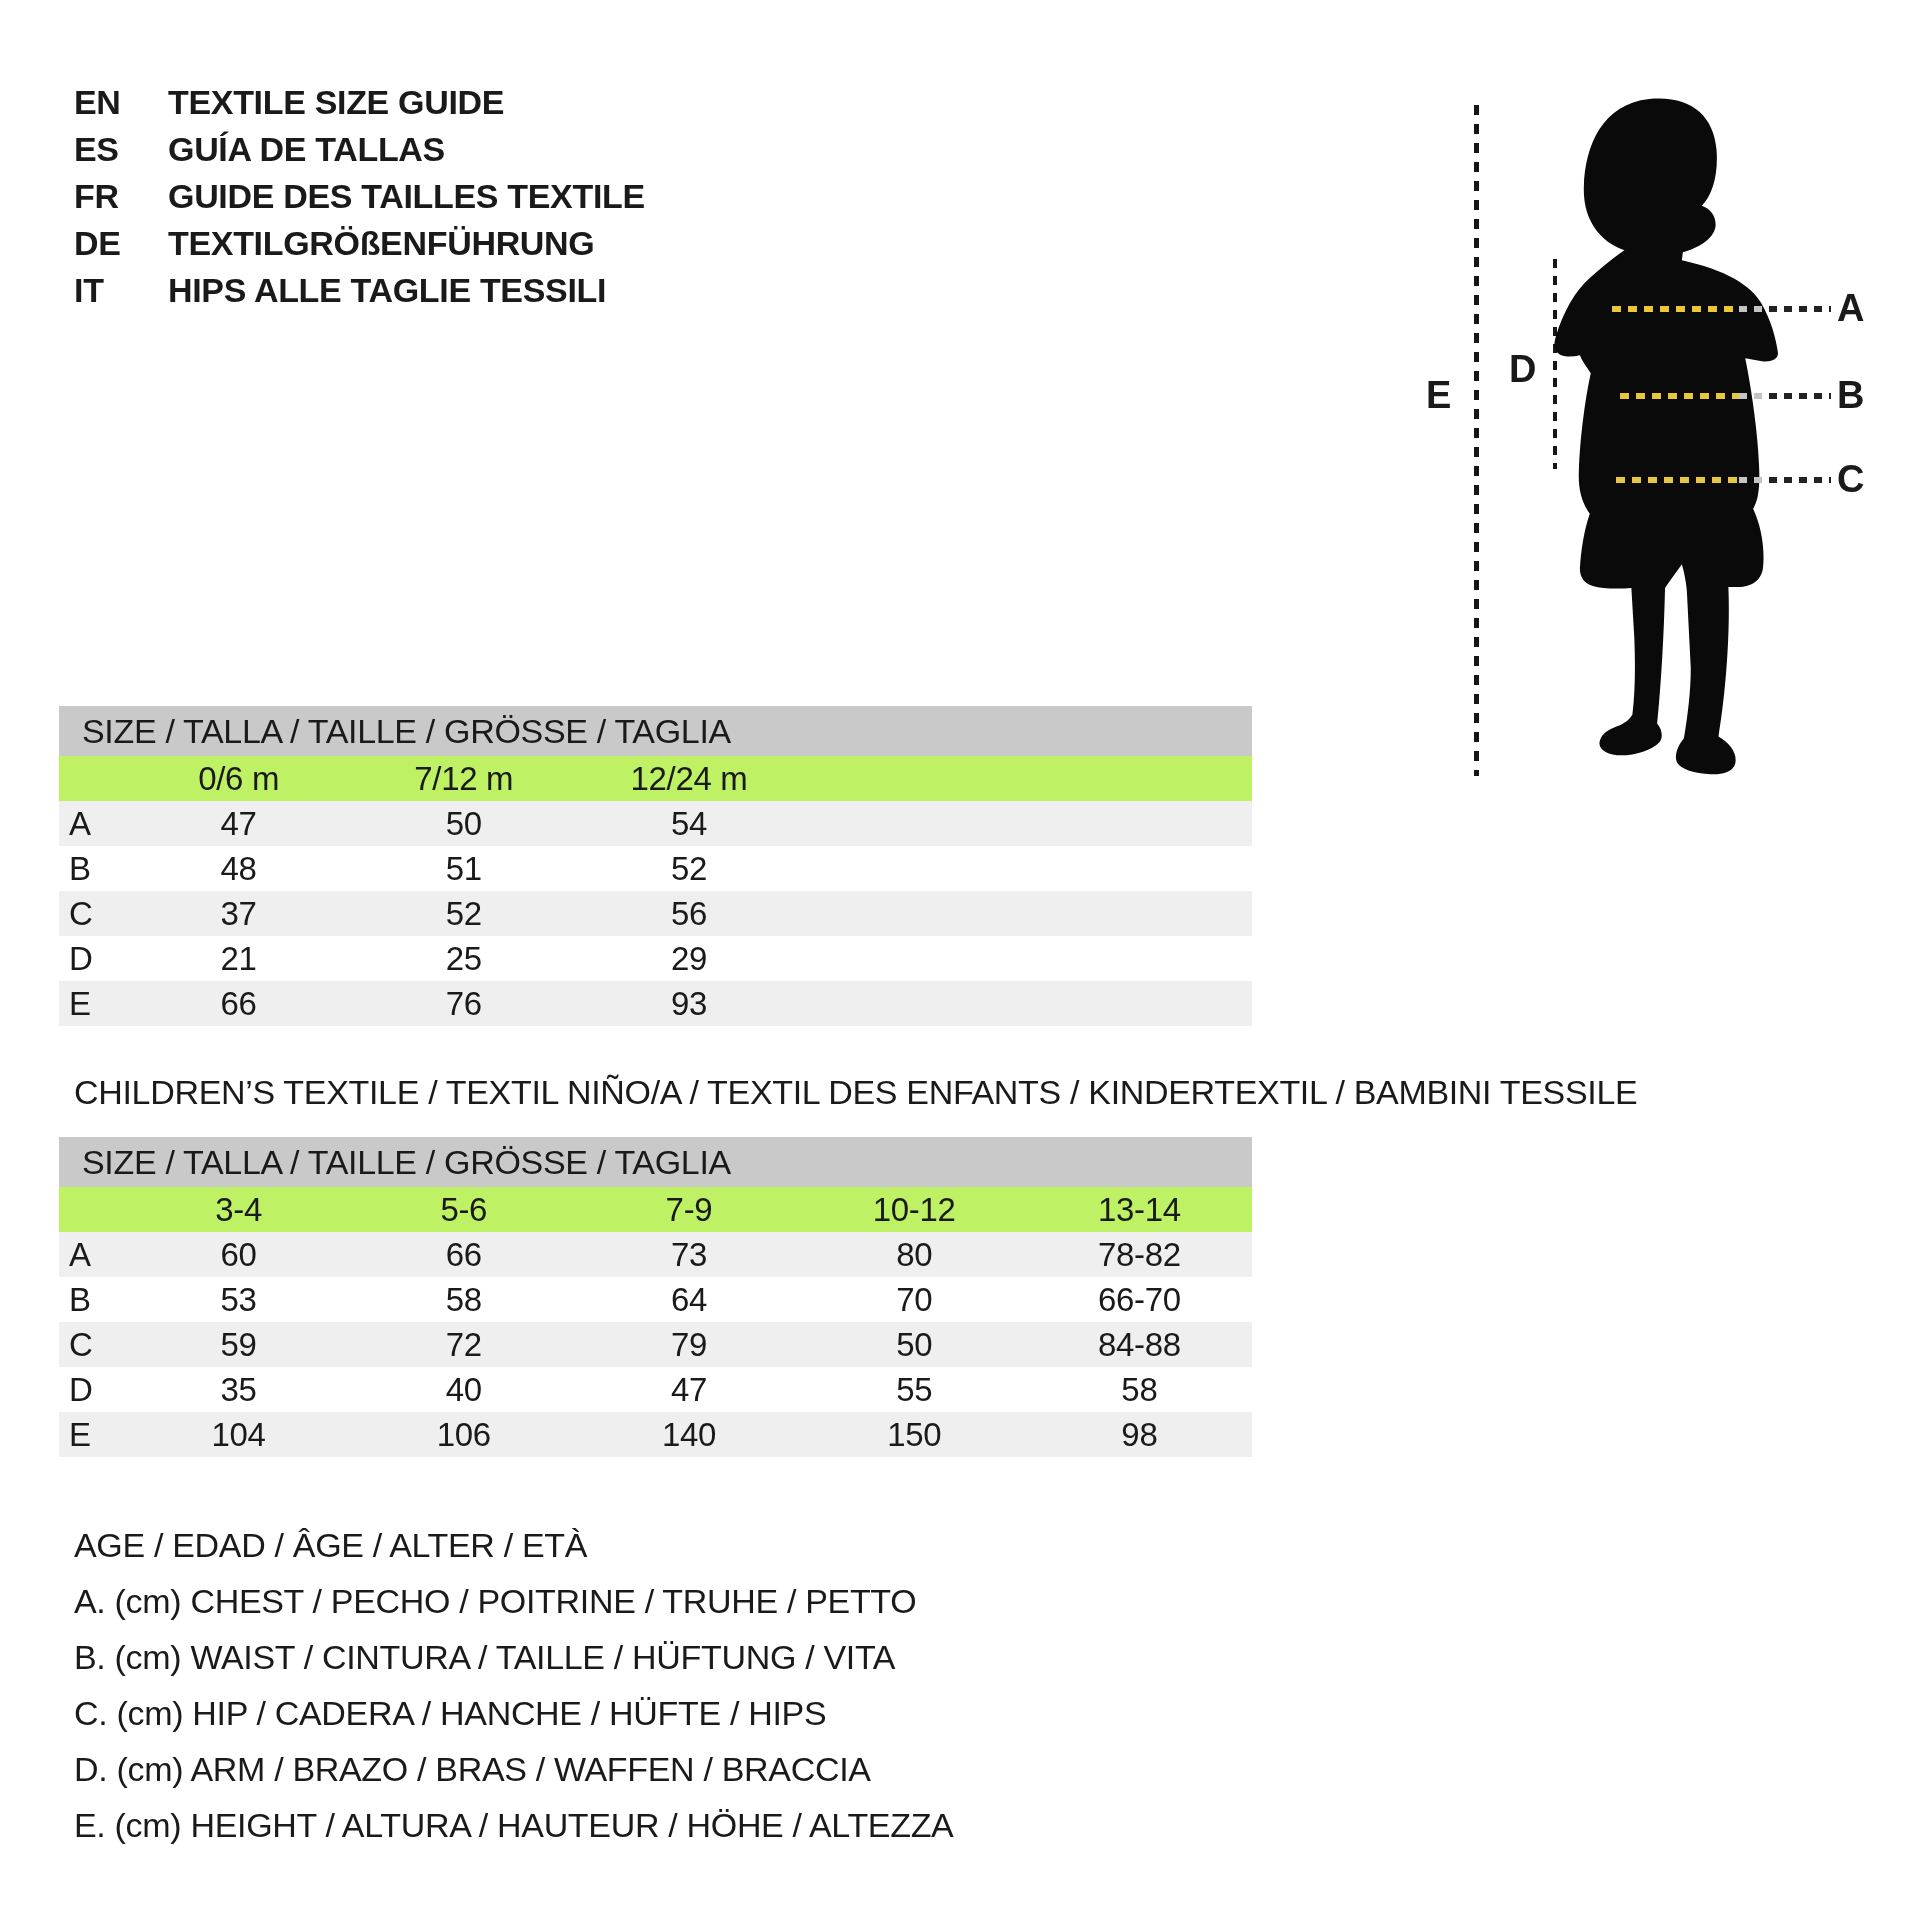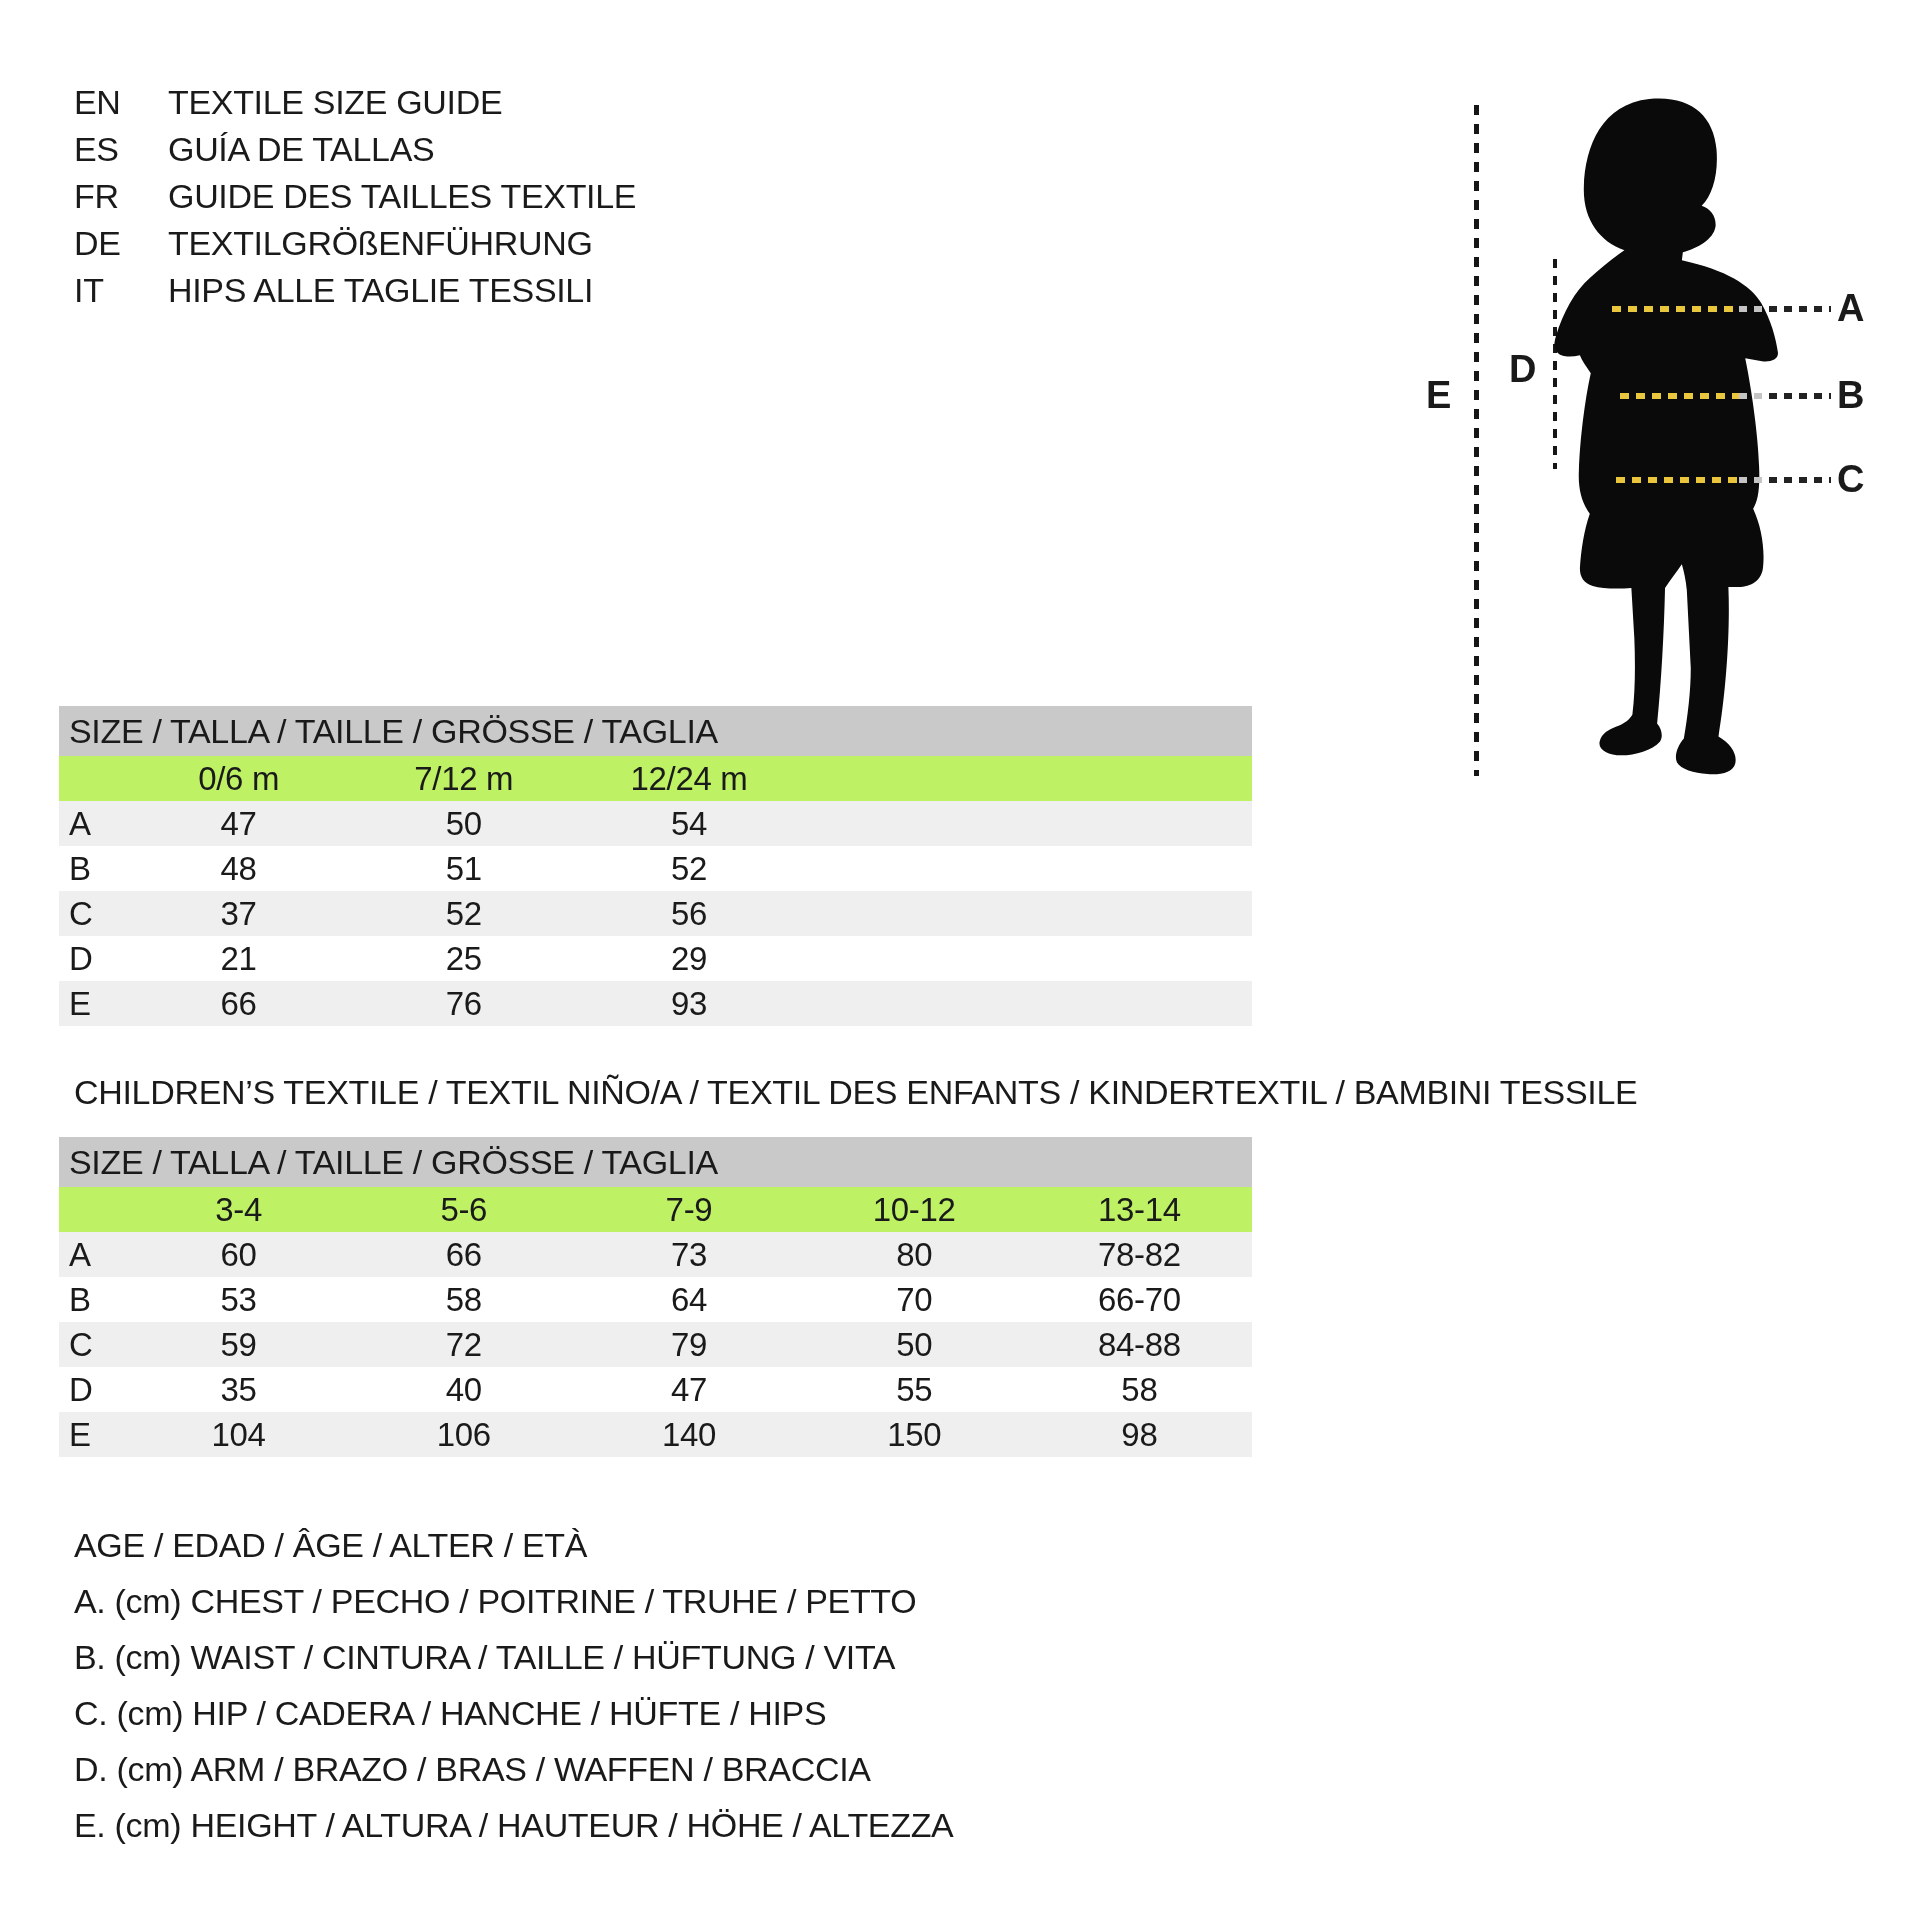--- a/index.html
+++ b/index.html
@@ -5,29 +5,29 @@
   html,body{margin:0;padding:0;background:#ffffff;}
   #page{
     position:relative;width:1927px;height:1927px;background:#ffffff;overflow:hidden;
     font-family:"Liberation Sans","DejaVu Sans",sans-serif;
     color:#1a1a1a;letter-spacing:-0.02em;
   }
   .abs{position:absolute;white-space:nowrap;}
 
   
   #langs{top:79px;left:74px;}
-  .lang-row{display:flex;height:47px;align-items:center;font-size:34px;font-weight:400;}
+  .lang-row{display:flex;height:47px;align-items:center;font-size:34px;font-weight:700;}
   .lang-code{width:94px;}
   
   .section-title{font-size:34px;height:40px;line-height:40px;}
 
   
   .sizetable{position:absolute;left:59px;width:1193px;}
   .thead{height:50px;background:#c9c9c9;display:flex;align-items:center;
-         padding-left:10px;box-sizing:border-box;font-size:34px;}
+         padding-left:23px;box-sizing:border-box;font-size:34px;}
   .trow{display:grid;grid-template-columns:67px repeat(5,1fr);height:45px;}
   .trow.colhead{background:#bef264;}
   .trow.band-on{background:#efefef;}
   .trow.band-off{background:#ffffff;}
   .cell{display:flex;align-items:center;justify-content:center;font-size:33px;}
   .cell.rowlabel{justify-content:flex-start;padding-left:10px;}
 
   
   .legend-line{height:56px;display:flex;align-items:center;font-size:34px;}
 

